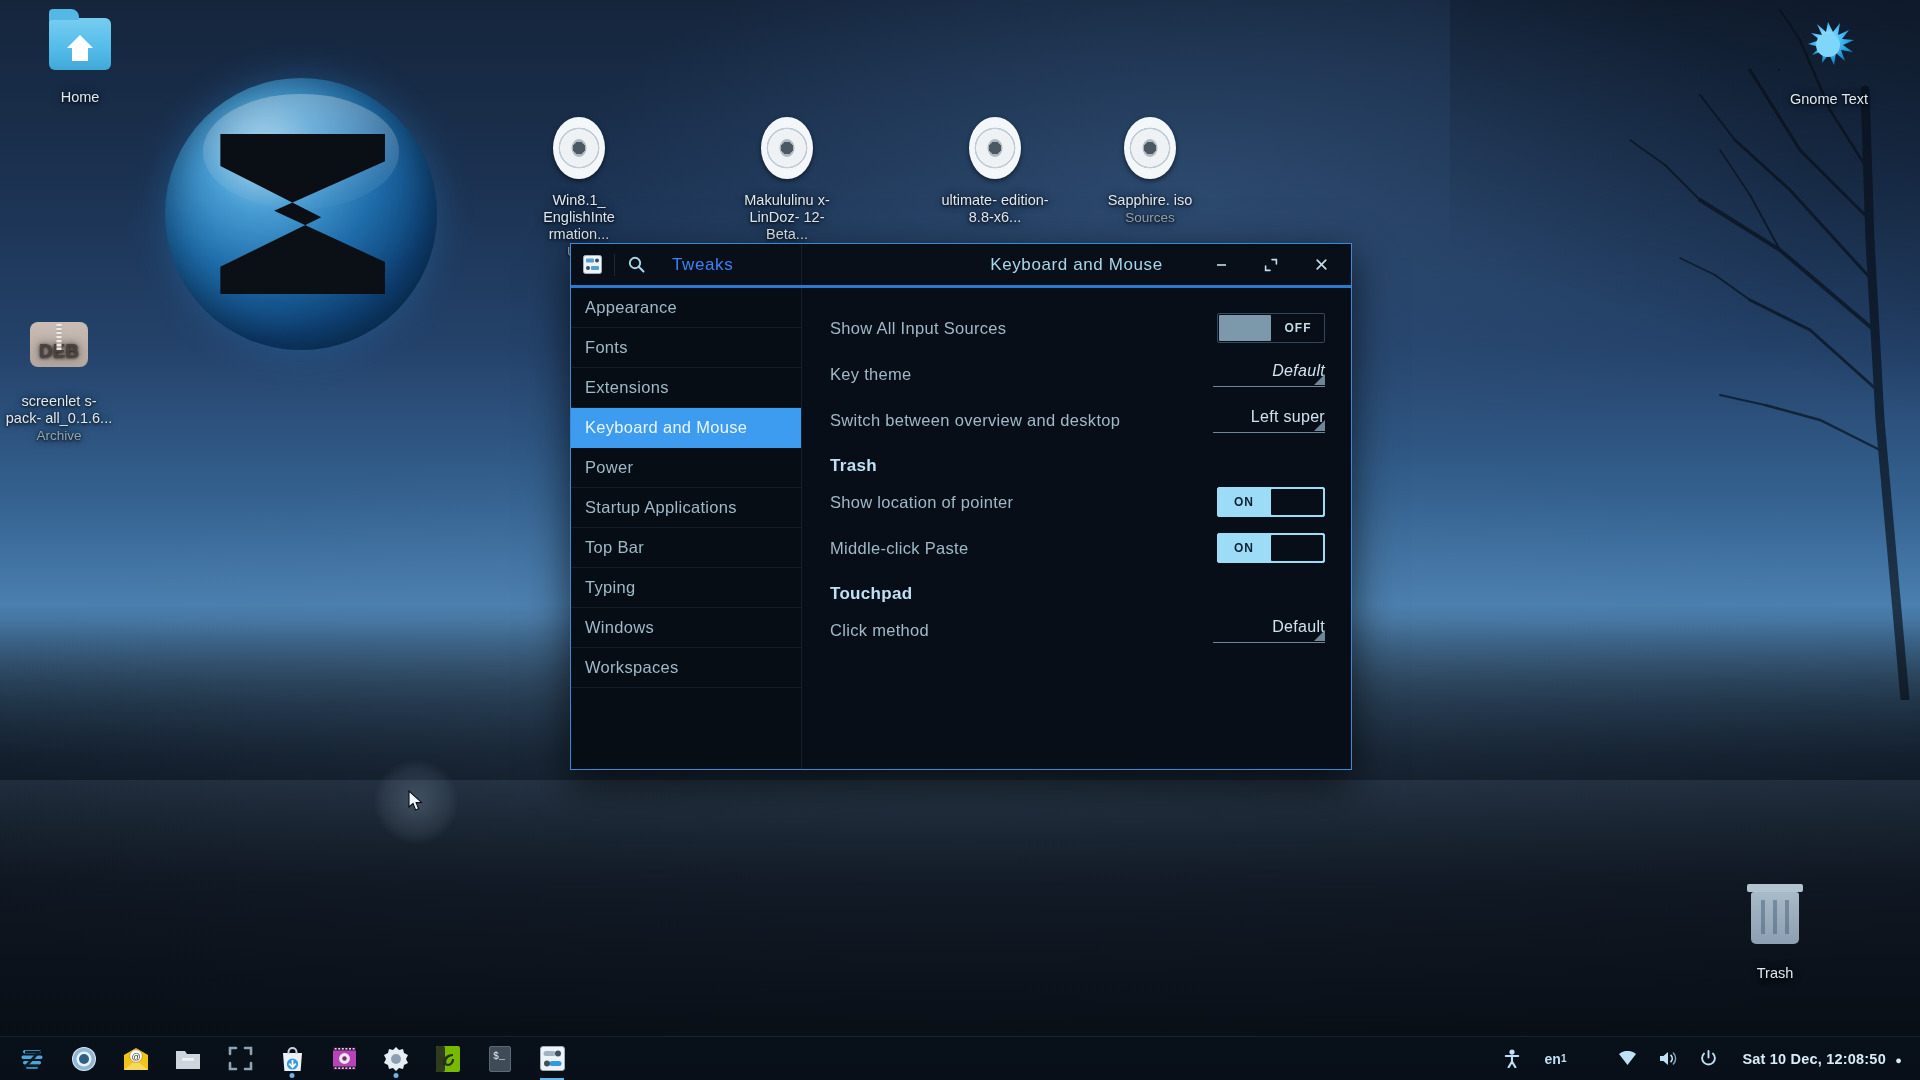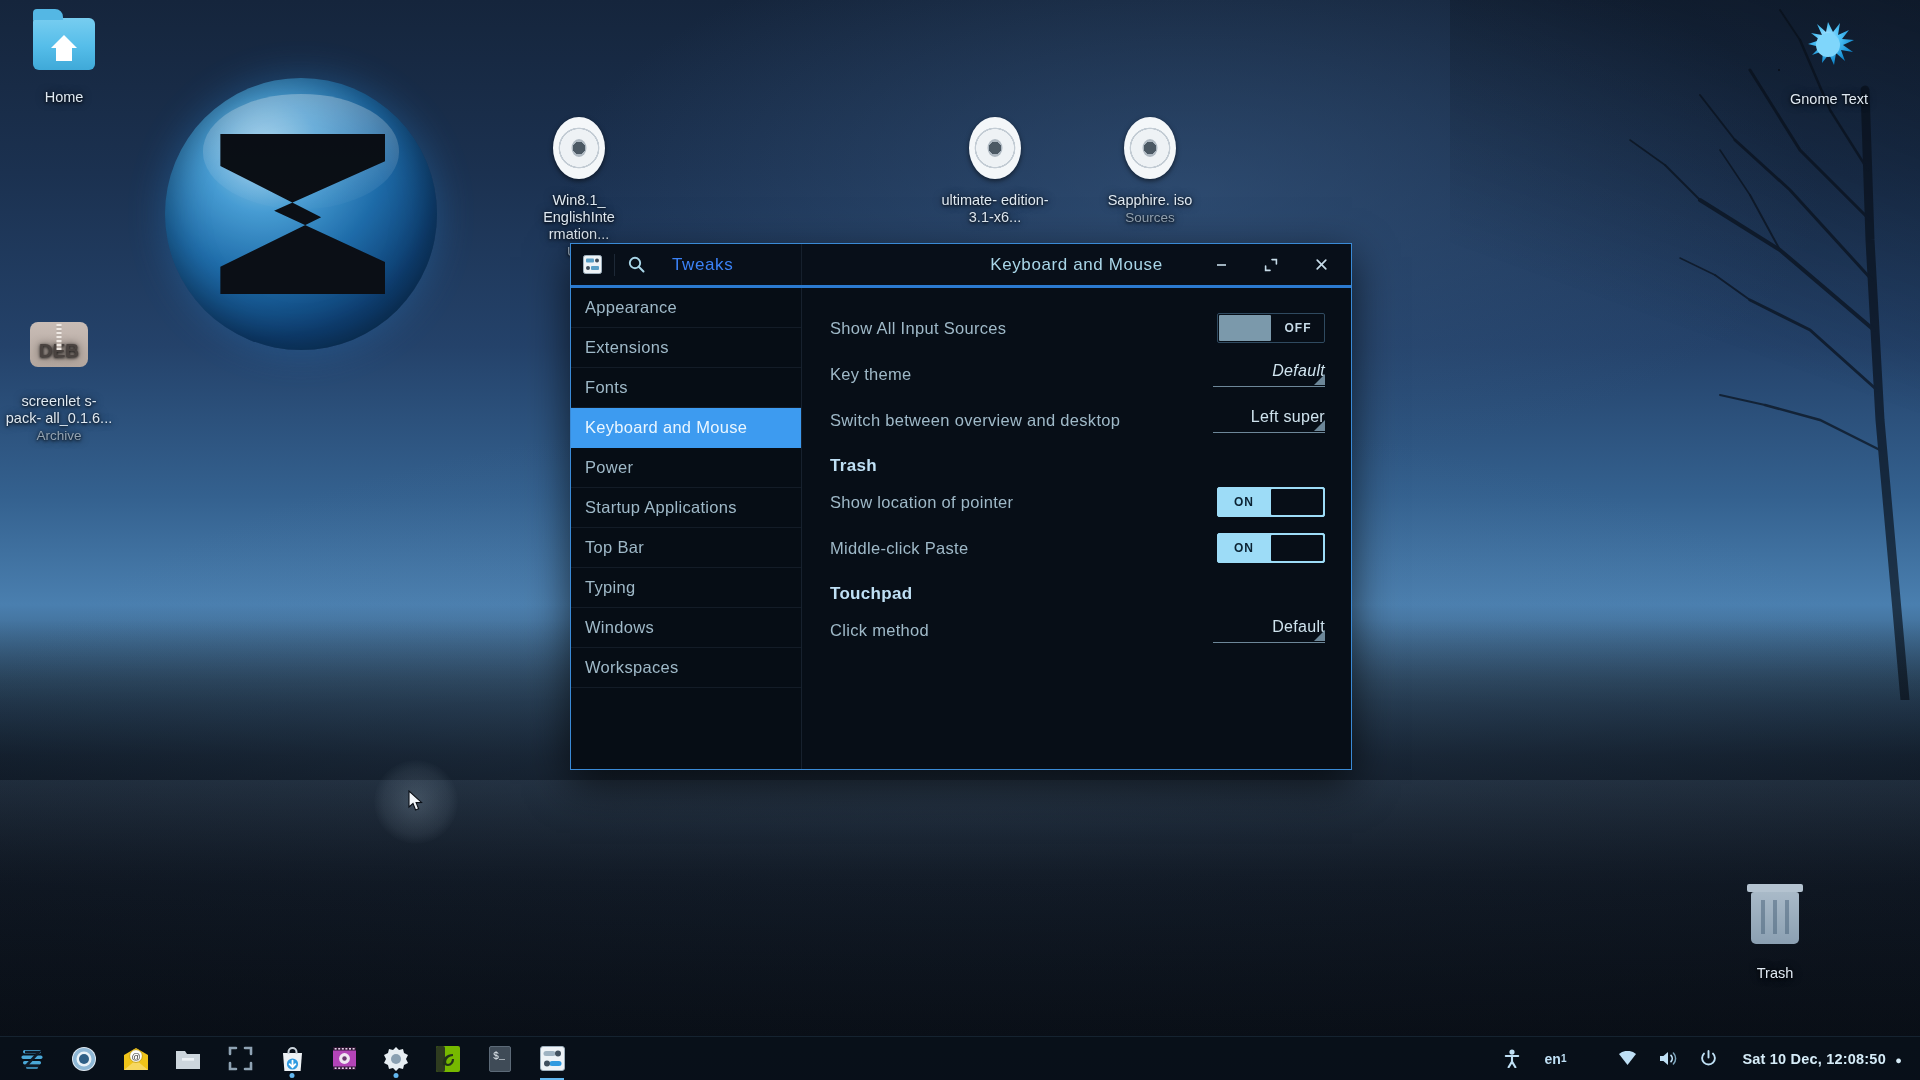--- a/index.html
+++ b/index.html
@@ -266,21 +266,21 @@
       </g>
     </svg>
   </div>
   <div id="horizon"></div>
   <div id="snow"></div>
 
   <div id="zwatermark">
     <div class="gloss"></div>
   </div>
 
-  <div class="dicon" style="left:10px;top:12px;">
+  <div class="dicon" style="left:26px;top:12px;">
     <span class="glyph">
       <span class="folder">
           <span class="house"></span>
         </span>
     </span>
     <span>Home</span>
   </div>
 
   <div class="dicon" style="left:5px;top:316px;">
     <span class="glyph">
@@ -295,28 +295,36 @@
   <div class="dicon" style="left:525px;top:115px;">
     <span class="glyph">
         <span class="disc"></span>
       </span>
     <span>Win8.1_</span>
     <span>EnglishInte</span>
     <span>rmation...</span>
     <span class="sub">Unk</span>
   </div>
 
+  <div class="dicon" style="left:733px;top:115px;">
+    <span class="glyph">
+        <span class="disc"></span>
+      </span>
+    <span>Makululinu</span>
+    <span>x-LinDoz-</span>
+    <span>12-Beta...</span>
+  </div>
 
   <div class="dicon" style="left:941px;top:115px;">
     <span class="glyph">
         <span class="disc"></span>
       </span>
     <span>ultimate-</span>
     <span>edition-</span>
-    <span>3.1-x6...</span>
+    <span>8.8-x6...</span>
   </div>
 
   <div class="dicon" style="left:1096px;top:115px;">
     <span class="glyph">
         <span class="disc"></span>
       </span>
     <span>Sapphire.</span>
     <span>iso</span>
     <span class="sub">Sources</span>
   </div>
@@ -401,24 +409,24 @@
         </div>
       </div>
     </div>
 
     <div id="tbody">
       <div id="sidebar">
         <div class="snav">
             <span>Appearance</span>
           </div>
         <div class="snav">
+            <span>Fonts</span>
+          </div>
+        <div class="snav">
             <span>Extensions</span>
-          </div>
-        <div class="snav">
-            <span>Fonts</span>
           </div>
         <div class="snav active">
             <span>Keyboard and Mouse</span>
           </div>
         <div class="snav">
             <span>Power</span>
           </div>
         <div class="snav">
             <span>Startup Applications</span>
           </div>

